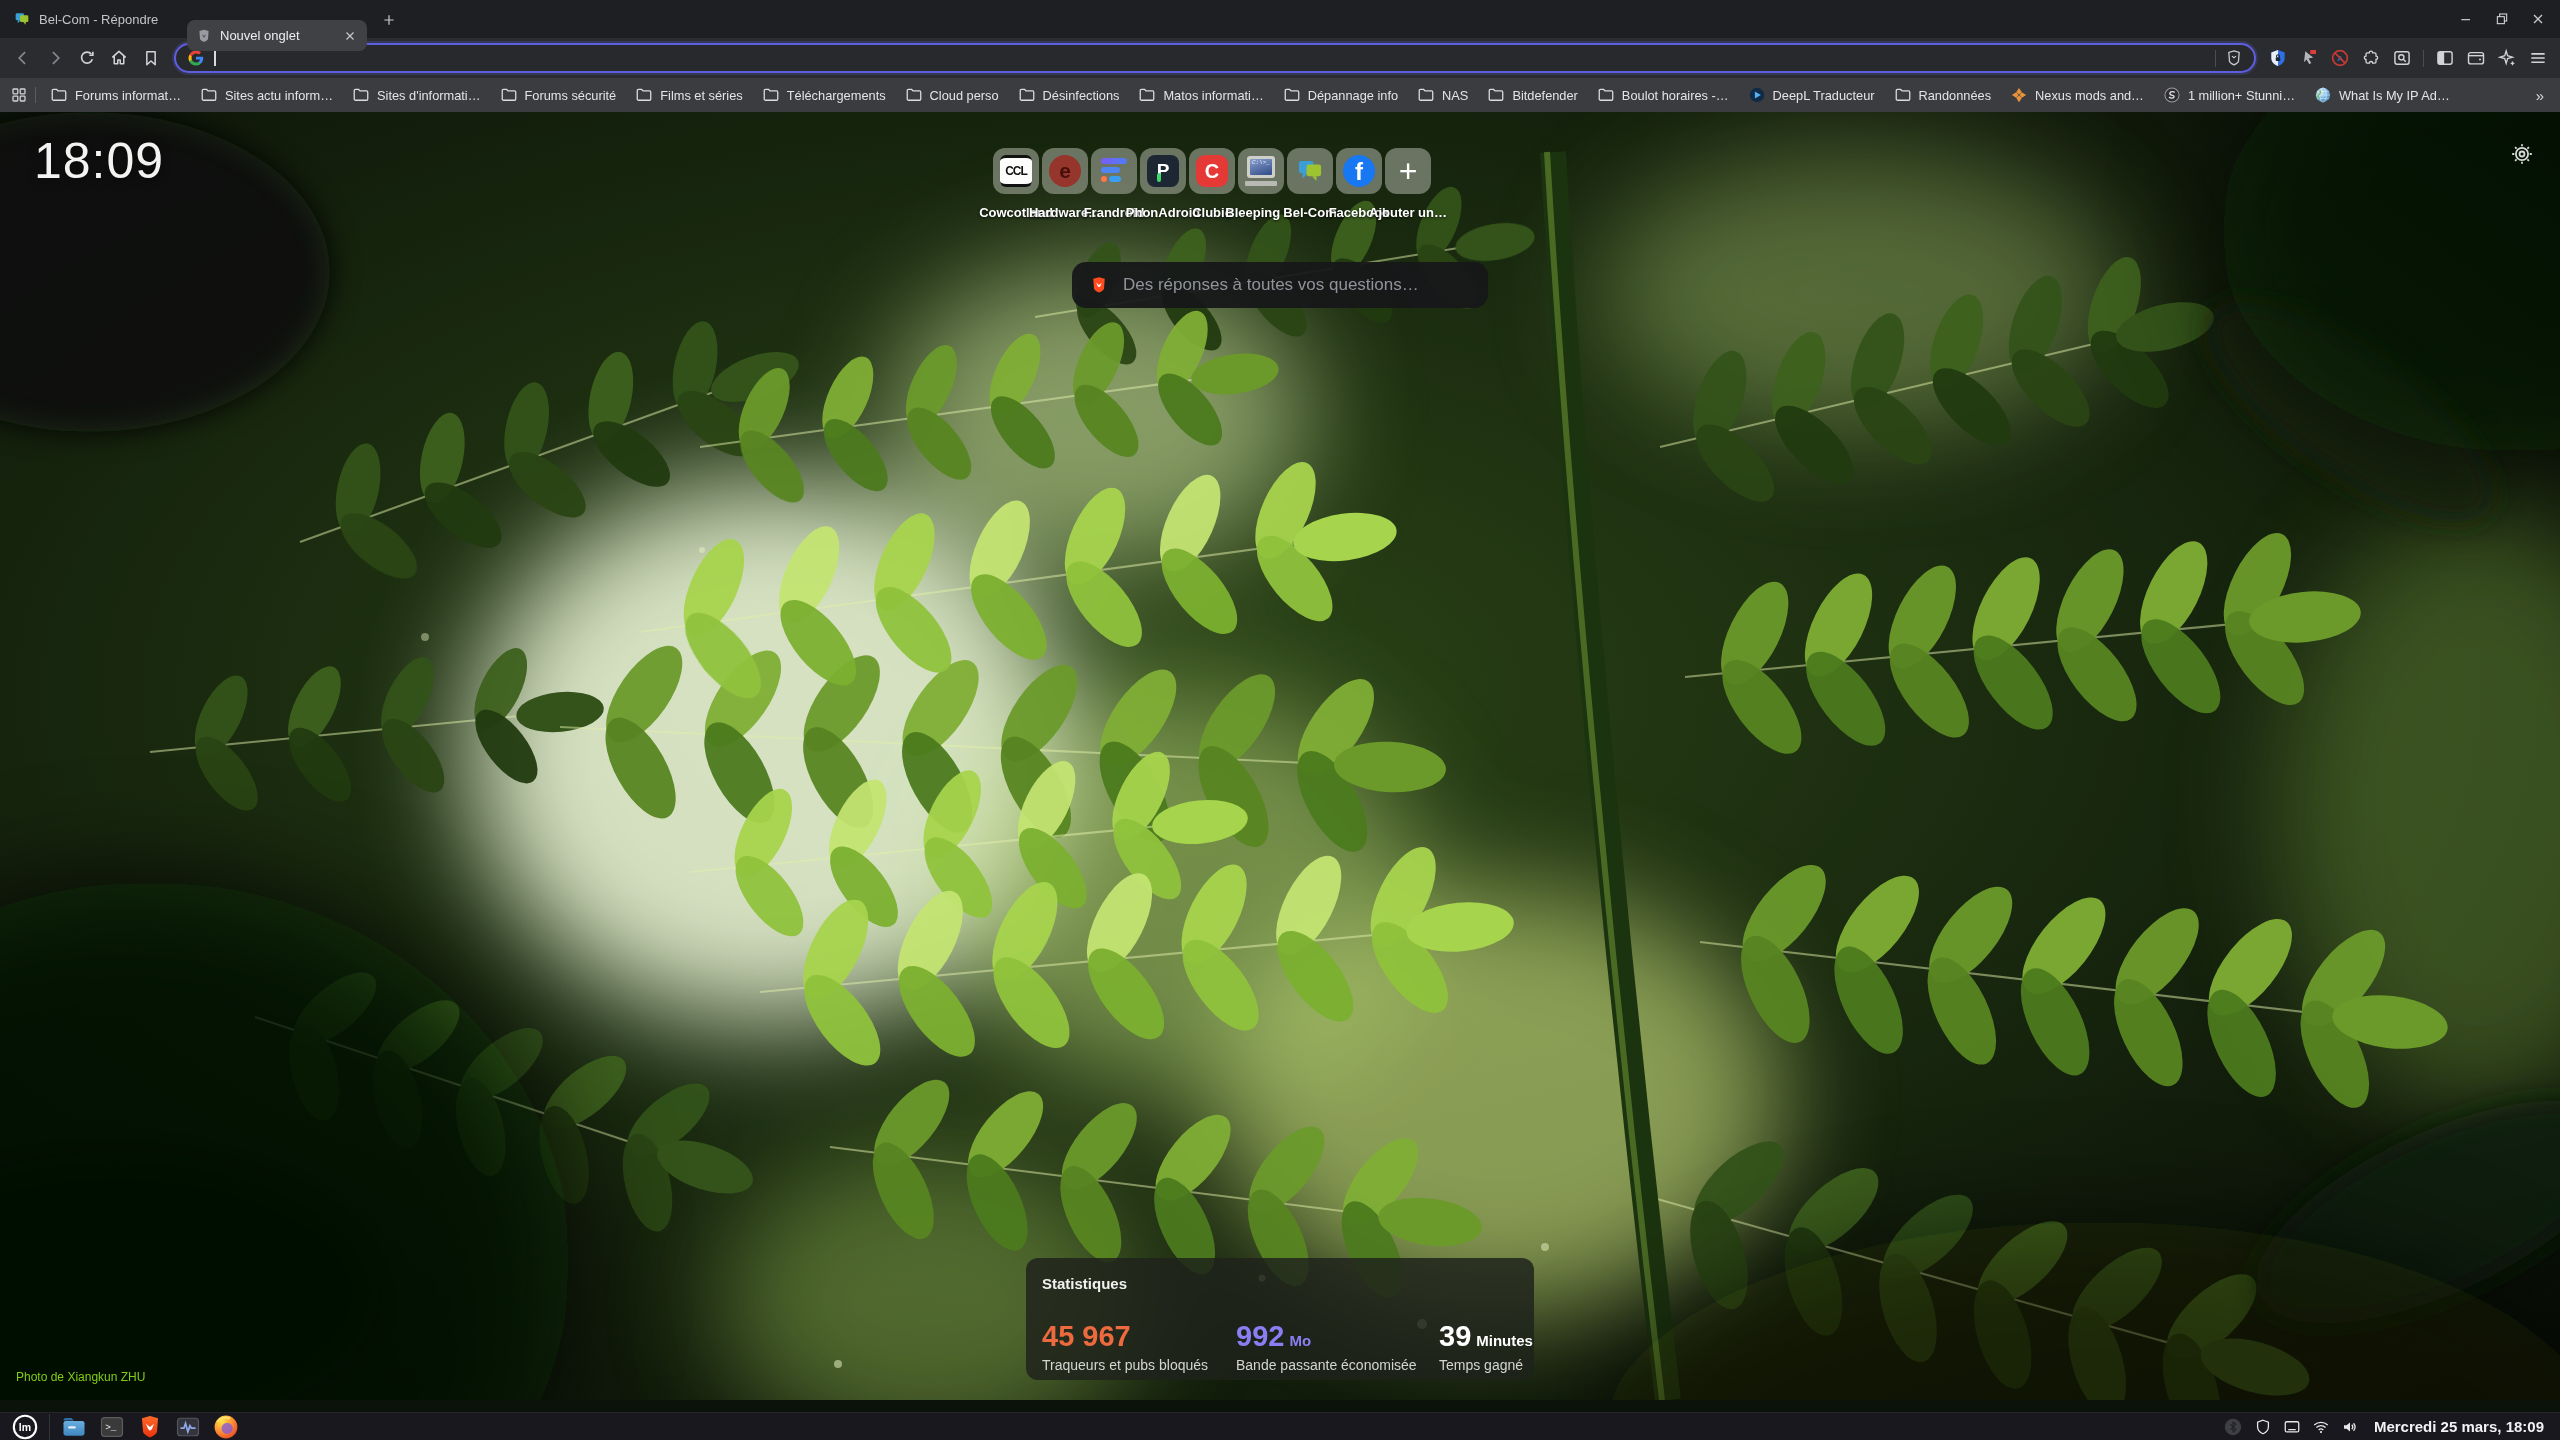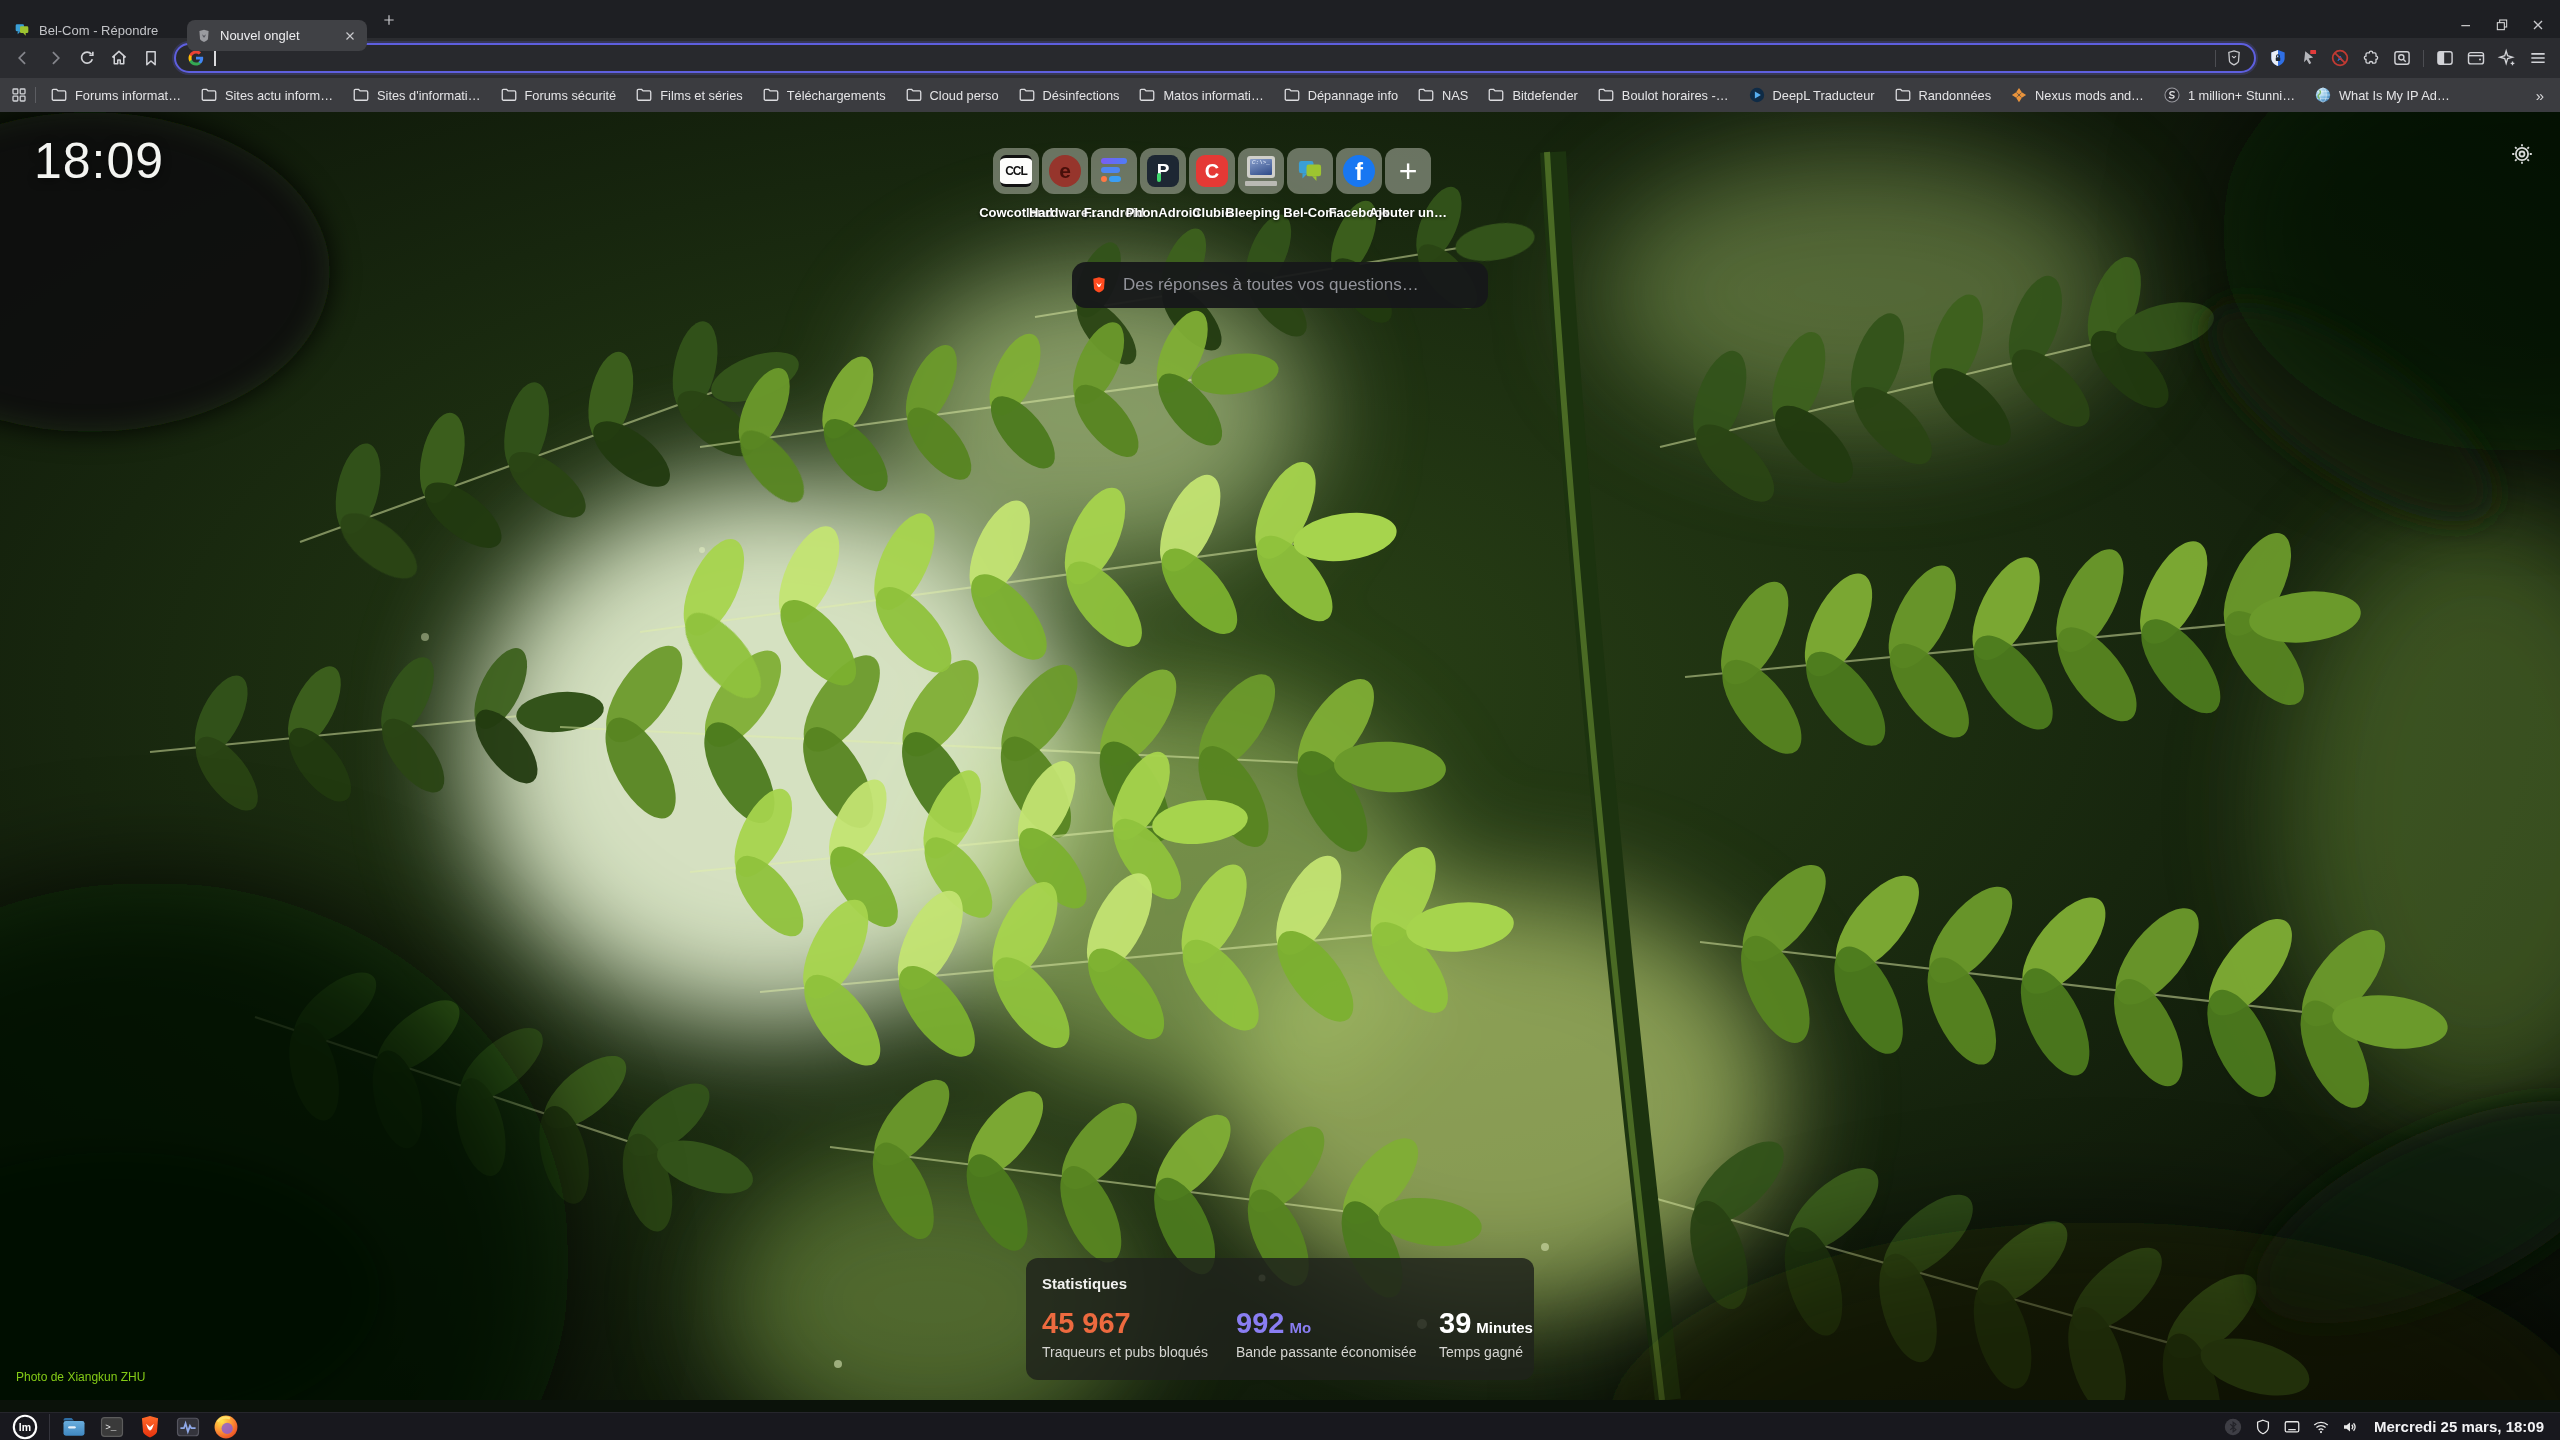--- a/index.html
+++ b/index.html
@@ -1,21 +1,21 @@
 <!DOCTYPE html>
 <html><head>
 <meta charset="utf-8">
 <style>
   * { margin:0; padding:0; box-sizing:border-box; }
   html,body { width:2560px; height:1440px; overflow:hidden; background:#000;
     font-family:"Liberation Sans","DejaVu Sans",sans-serif; }
   .window { width:2560px; height:1440px; display:flex; flex-direction:column; }
 
   
-  .tabstrip { height:38px; background:#1e1f23; display:flex; align-items:flex-end; position:relative; flex-shrink:0;gap:44px; }
+  .tabstrip { height:38px; background:#1e1f23; display:flex; align-items:center; position:relative; flex-shrink:0;gap:44px; }
   .bg-tab { display:flex; align-items:center; gap:9px; padding-left:14px; width:172px; }
   .bg-tab .title { font-size:13px; color:#c3c4c8; white-space:nowrap; }
   .active-tab { position:absolute; left:187px; top:20px; width:180px; height:31px; background:#404145;
     border-radius:8px; display:flex; align-items:center; gap:8px; padding:0 9px; }
   .active-tab .title { flex:1; font-size:13px; color:#ededef; white-space:nowrap; overflow:hidden; }
   .tab-close { width:16px; height:16px; display:flex; align-items:center; justify-content:center; border-radius:4px; }
   .newtab-btn { position:absolute; left:376px; top:7px; width:25px; height:25px; border-radius:6px;
     display:flex; align-items:center; justify-content:center; }
   .win-controls { margin-left:auto; display:flex; gap:8px; padding-right:8px; }
   .win-btn { width:28px; height:26px; display:flex; align-items:center; justify-content:center; }
@@ -82,21 +82,21 @@
   .tico-add { color:#fff; font-size:32px; font-weight:300; line-height:30px; }
 
   .search-pill { position:absolute; top:150px; left:50%; transform:translateX(-50%);
     width:416px; height:46px; border-radius:14px; background:rgba(22,23,26,.94);
     display:flex; align-items:center; gap:14px; padding:0 17px; }
   .search-pill .ph { font-size:17px; color:#92939a; }
 
   .stats-card { position:absolute; top:1146px; left:50%; transform:translateX(-50%);
     width:508px; height:122px; border-radius:12px; background:rgba(31,34,27,.84); padding:17px 16px 0 16px; }
   .stats-title { font-size:15px; font-weight:700; color:#f1f1ef; }
-  .stats-row { display:grid; grid-template-columns:194px 203px 1fr; margin-top:17px; }
+  .stats-row { display:grid; grid-template-columns:194px 203px 1fr; margin-top:30px; }
   .stat-value { font-size:29px; font-weight:700; line-height:1; }
   .stat-unit { font-size:15px; font-weight:700; margin-left:5px; }
   .stat-label { font-size:14px; color:#d5d5d1; margin-top:6px; white-space:nowrap; }
 
   .credit { position:absolute; left:16px; bottom:28px; font-size:12px; color:#84cc16; }
 
   
   .taskbar { height:28px; background:#18181e; border-top:1px solid #26262c; display:flex; align-items:center;
     padding:0 6px; flex-shrink:0; }
   .tb-app { width:38px; height:39px; display:flex; align-items:center; justify-content:center; position:relative; }

